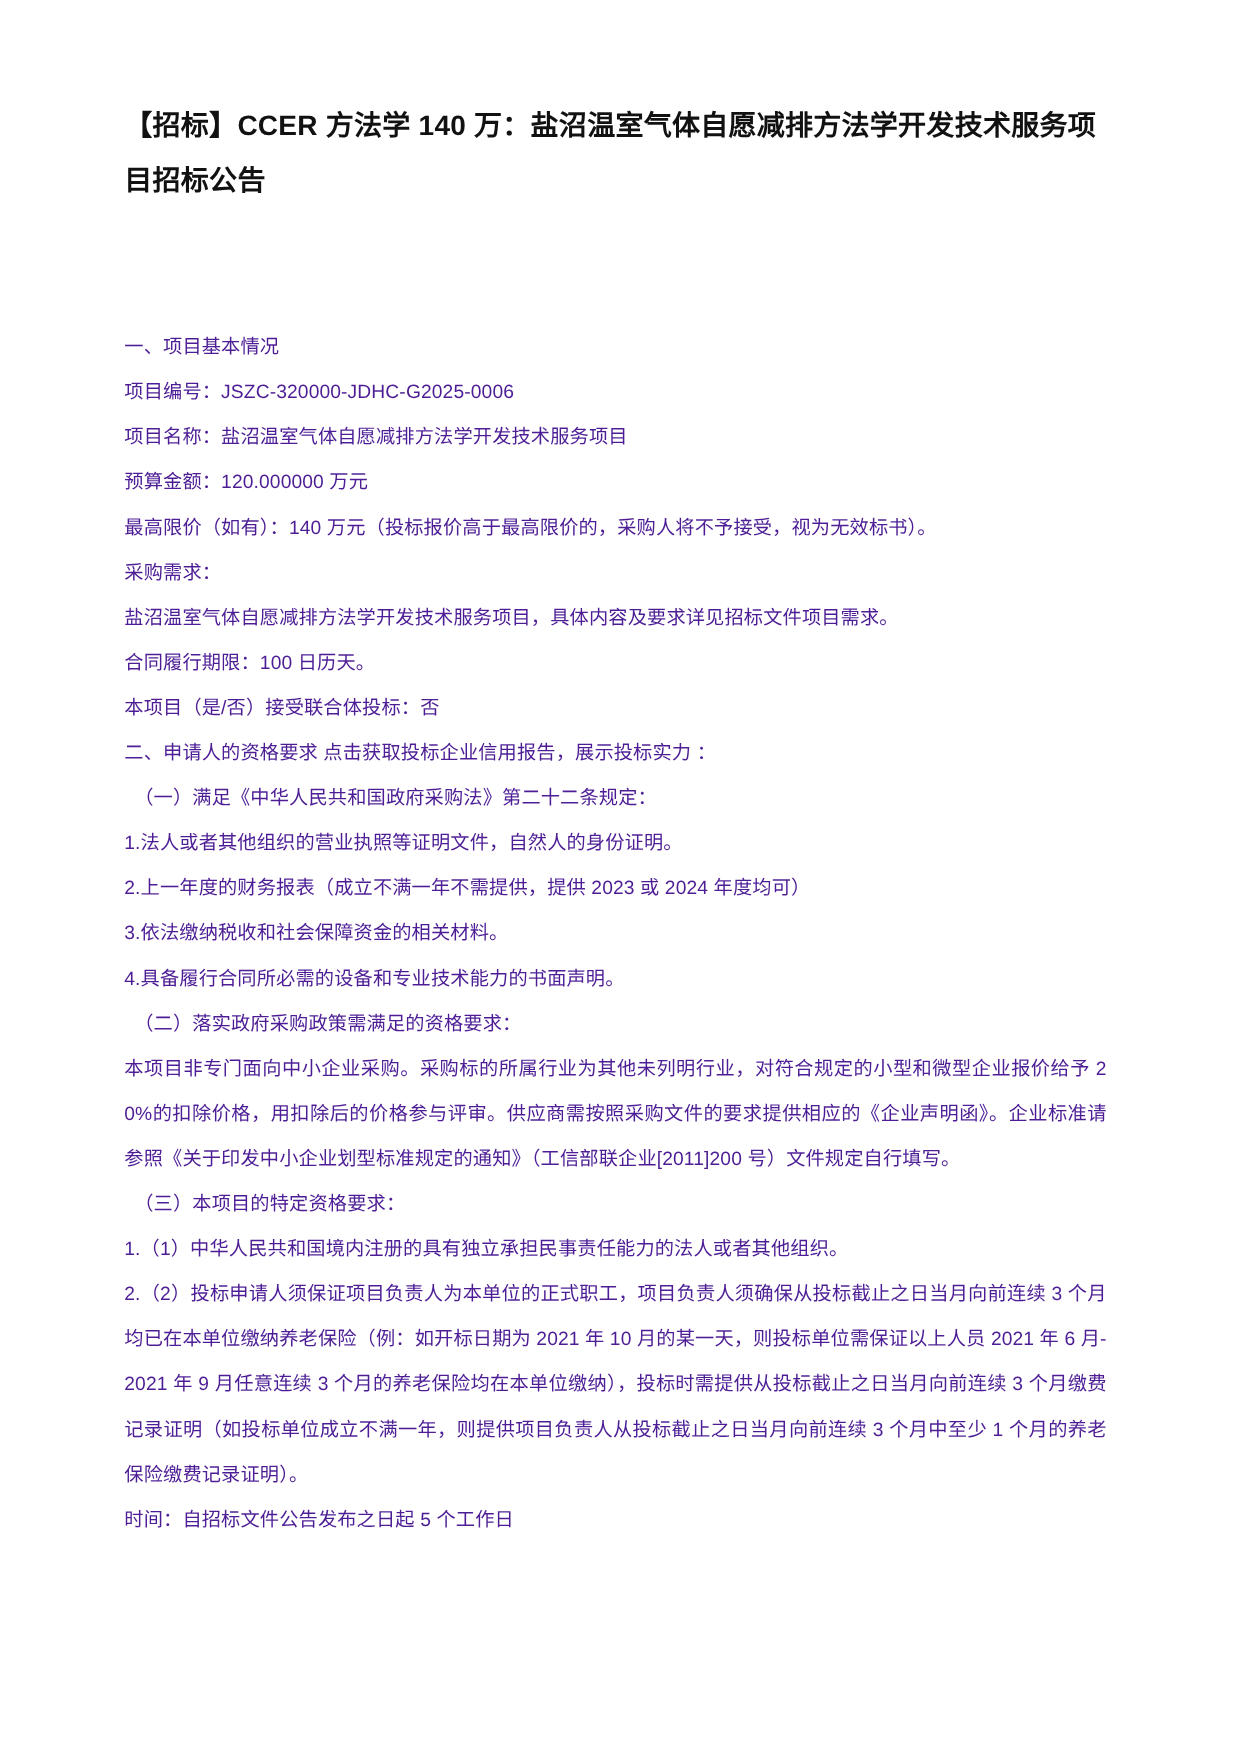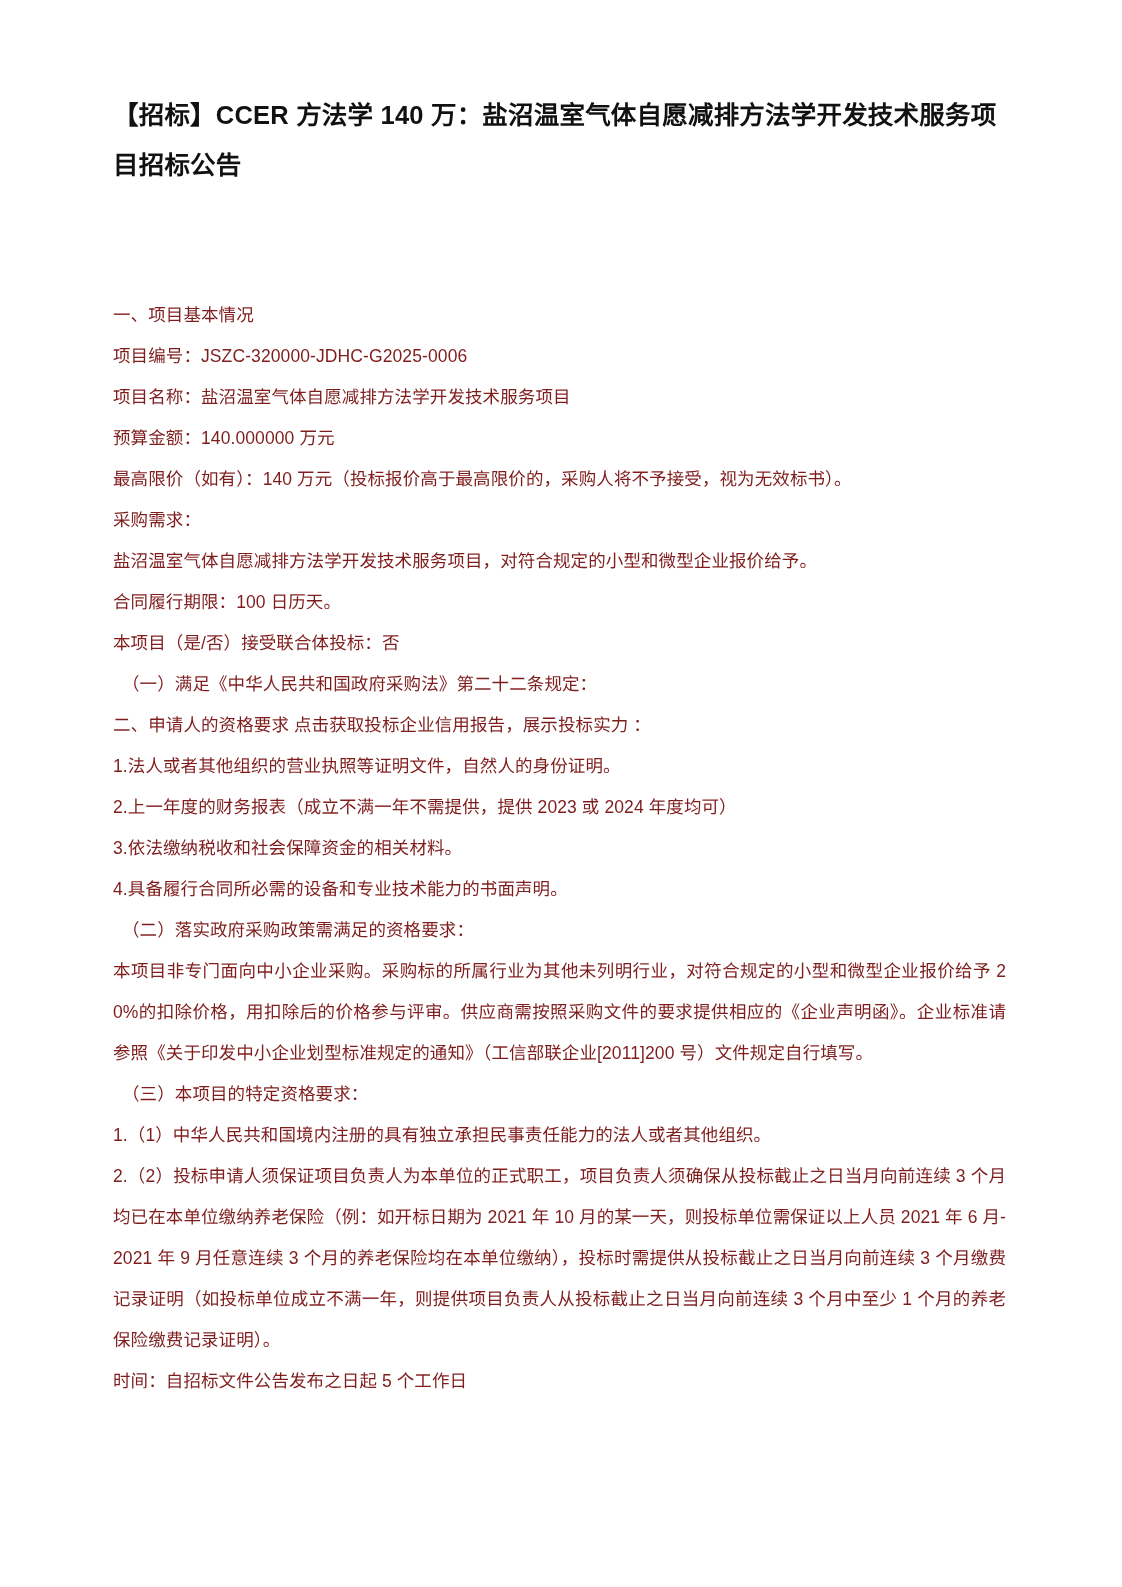--- a/index.html
+++ b/index.html
@@ -47,21 +47,21 @@
 
   
   .content {
     margin-top: 105px;
   }
 
   
   .p {
     font-size: 17.5px;
     line-height: 41px;
-    color: #7f1d1d;
+    color: #4c1d95;
     margin: 0;
     text-align: justify;
     text-justify: inter-ideograph;
     word-break: break-all;
     letter-spacing: 0.1px;
   }
 
   
   .p.heading {
     font-weight: normal;
@@ -77,28 +77,28 @@
 
 <div class="page">
   <div class="doc-body">
 
     <h1 class="doc-title">【招标】CCER 方法学 140 万：盐沼温室气体自愿减排方法学开发技术服务项目招标公告</h1>
 
     <div class="content">
         <p class="p heading">一、项目基本情况</p>
         <p class="p">项目编号：JSZC-320000-JDHC-G2025-0006</p>
         <p class="p">项目名称：盐沼温室气体自愿减排方法学开发技术服务项目</p>
-        <p class="p">预算金额：140.000000 万元</p>
+        <p class="p">预算金额：120.000000 万元</p>
         <p class="p">最高限价（如有）：140 万元（投标报价高于最高限价的，采购人将不予接受，视为无效标书）。</p>
         <p class="p">采购需求：</p>
-        <p class="p">盐沼温室气体自愿减排方法学开发技术服务项目，对符合规定的小型和微型企业报价给予。</p>
+        <p class="p">盐沼温室气体自愿减排方法学开发技术服务项目，具体内容及要求详见招标文件项目需求。</p>
         <p class="p">合同履行期限：100 日历天。</p>
         <p class="p">本项目（是/否）接受联合体投标：否</p>
+        <p class="p heading">二、申请人的资格要求  点击获取投标企业信用报告，展示投标实力 ：</p>
         <p class="p indent1">（一）满足《中华人民共和国政府采购法》第二十二条规定：</p>
-        <p class="p heading">二、申请人的资格要求  点击获取投标企业信用报告，展示投标实力 ：</p>
         <p class="p">1.法人或者其他组织的营业执照等证明文件，自然人的身份证明。</p>
         <p class="p">2.上一年度的财务报表（成立不满一年不需提供，提供 2023 或 2024 年度均可）</p>
         <p class="p">3.依法缴纳税收和社会保障资金的相关材料。</p>
         <p class="p">4.具备履行合同所必需的设备和专业技术能力的书面声明。</p>
         <p class="p indent1">（二）落实政府采购政策需满足的资格要求：</p>
         <p class="p">本项目非专门面向中小企业采购。采购标的所属行业为其他未列明行业，对符合规定的小型和微型企业报价给予 20%的扣除价格，用扣除后的价格参与评审。供应商需按照采购文件的要求提供相应的《企业声明函》。企业标准请参照《关于印发中小企业划型标准规定的通知》（工信部联企业[2011]200 号）文件规定自行填写。</p>
         <p class="p indent1">（三）本项目的特定资格要求：</p>
         <p class="p">1.（1）中华人民共和国境内注册的具有独立承担民事责任能力的法人或者其他组织。</p>
         <p class="p">2.（2）投标申请人须保证项目负责人为本单位的正式职工，项目负责人须确保从投标截止之日当月向前连续 3 个月均已在本单位缴纳养老保险（例：如开标日期为 2021 年 10 月的某一天，则投标单位需保证以上人员 2021 年 6 月-2021 年 9 月任意连续 3 个月的养老保险均在本单位缴纳），投标时需提供从投标截止之日当月向前连续 3 个月缴费记录证明（如投标单位成立不满一年，则提供项目负责人从投标截止之日当月向前连续 3 个月中至少 1 个月的养老保险缴费记录证明）。</p>
         <p class="p">时间：自招标文件公告发布之日起 5 个工作日</p>

